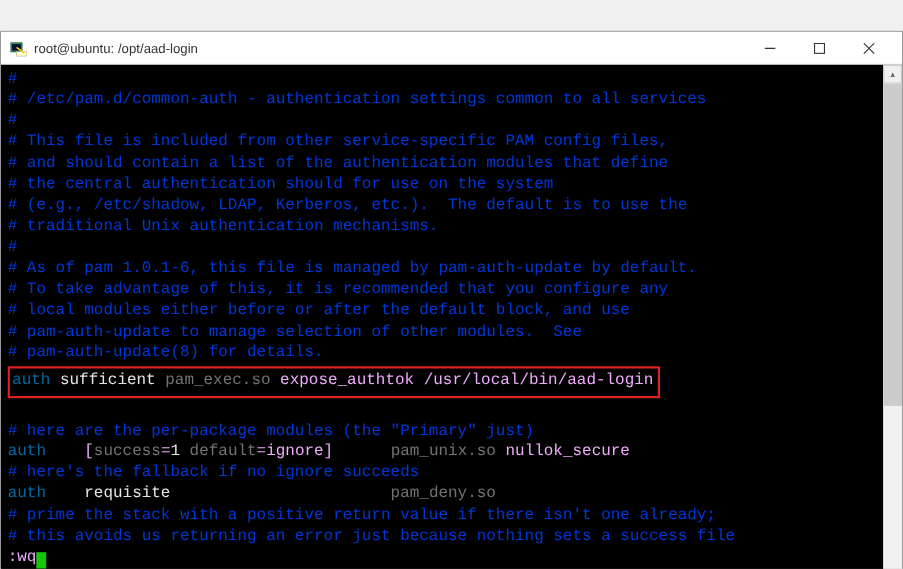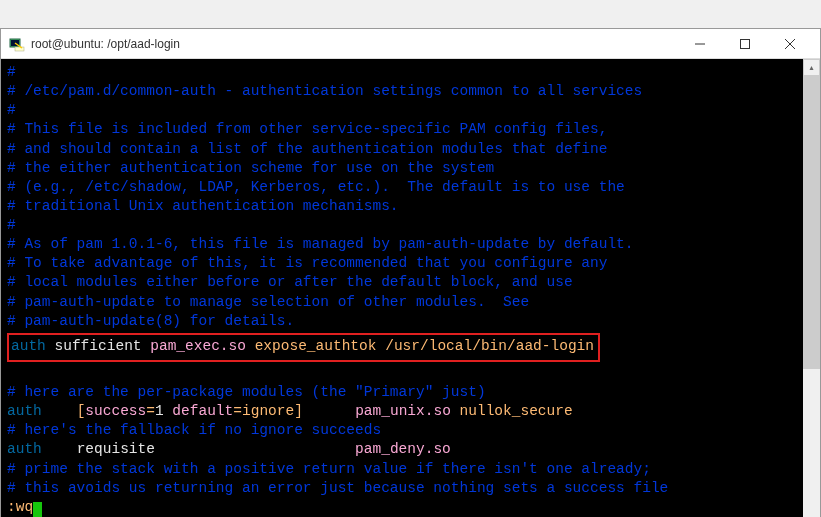--- a/index.html
+++ b/index.html
@@ -93,22 +93,22 @@
     .scrollbar-thumb {
       position: absolute;
       top: 0;
       width: 100%;
       height: 65%;
       background: #ccc;
     }
     .c-blue { color: #0037DA; }
     .c-red { color: #e5e5e5; }
     .c-orange { color: #0369a1; }
-    .c-white { color: #fdba74; }
-    .c-green { color: #f9a8d4; }
+    .c-white { color: #f0abfc; }
+    .c-green { color: #737373; }
     .highlight-box {
       display: inline-block;
       border: 2px solid #e02020;
       padding: 2px 4px 4px 2px;
       margin: 2px 0;
     }
     .cursor {
       display: inline-block;
       width: 9px;
       height: 15px;
@@ -149,21 +149,21 @@
       </div>
     </div>
   </div>
 
   <div class="terminal-container">
     <div class="terminal"><span class="c-blue">#</span>
 <span class="c-blue"># /etc/pam.d/common-auth - authentication settings common to all services</span>
 <span class="c-blue">#</span>
 <span class="c-blue"># This file is included from other service-specific PAM config files,</span>
 <span class="c-blue"># and should contain a list of the authentication modules that define</span>
-<span class="c-blue"># the either authentication scheme for use on the system</span>
+<span class="c-blue"># the central authentication should for use on the system</span>
 <span class="c-blue"># (e.g., /etc/shadow, LDAP, Kerberos, etc.).  The default is to use the</span>
 <span class="c-blue"># traditional Unix authentication mechanisms.</span>
 <span class="c-blue">#</span>
 <span class="c-blue"># As of pam 1.0.1-6, this file is managed by pam-auth-update by default.</span>
 <span class="c-blue"># To take advantage of this, it is recommended that you configure any</span>
 <span class="c-blue"># local modules either before or after the default block, and use</span>
 <span class="c-blue"># pam-auth-update to manage selection of other modules.  See</span>
 <span class="c-blue"># pam-auth-update(8) for details.</span>
 <span class="highlight-box"><span class="c-orange">auth</span><span class="c-red"> sufficient</span><span class="c-green"> pam_exec.so</span><span class="c-white"> expose_authtok /usr/local/bin/aad-login</span></span>
 

